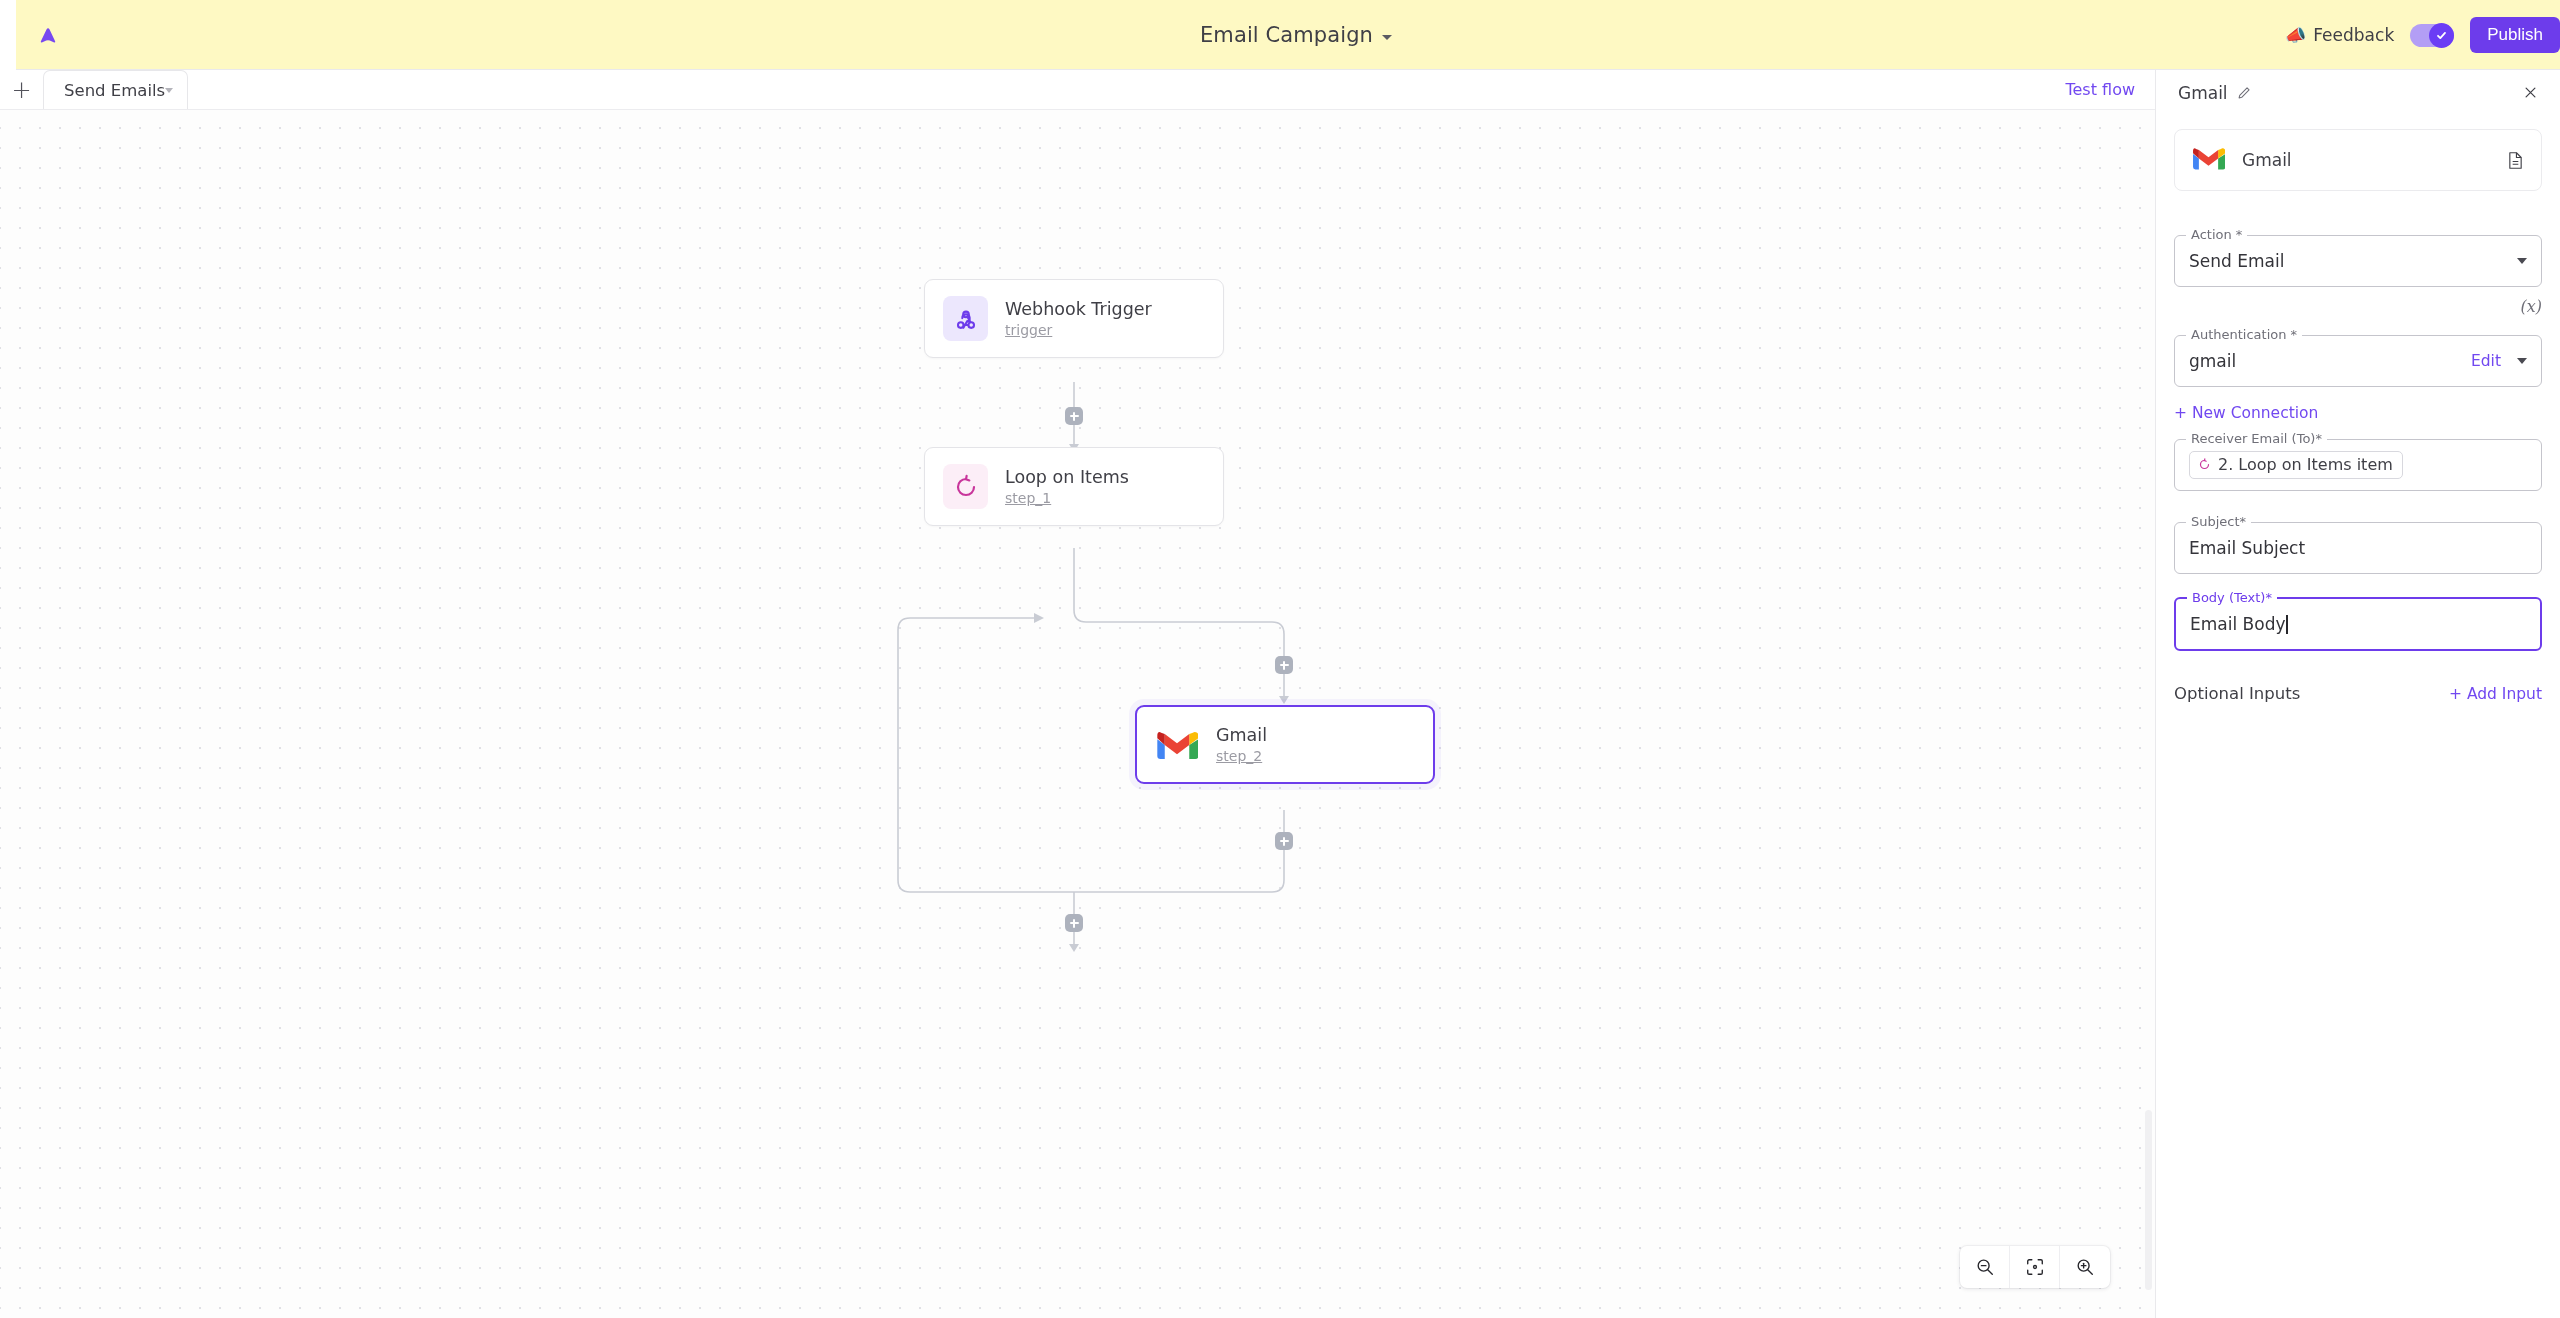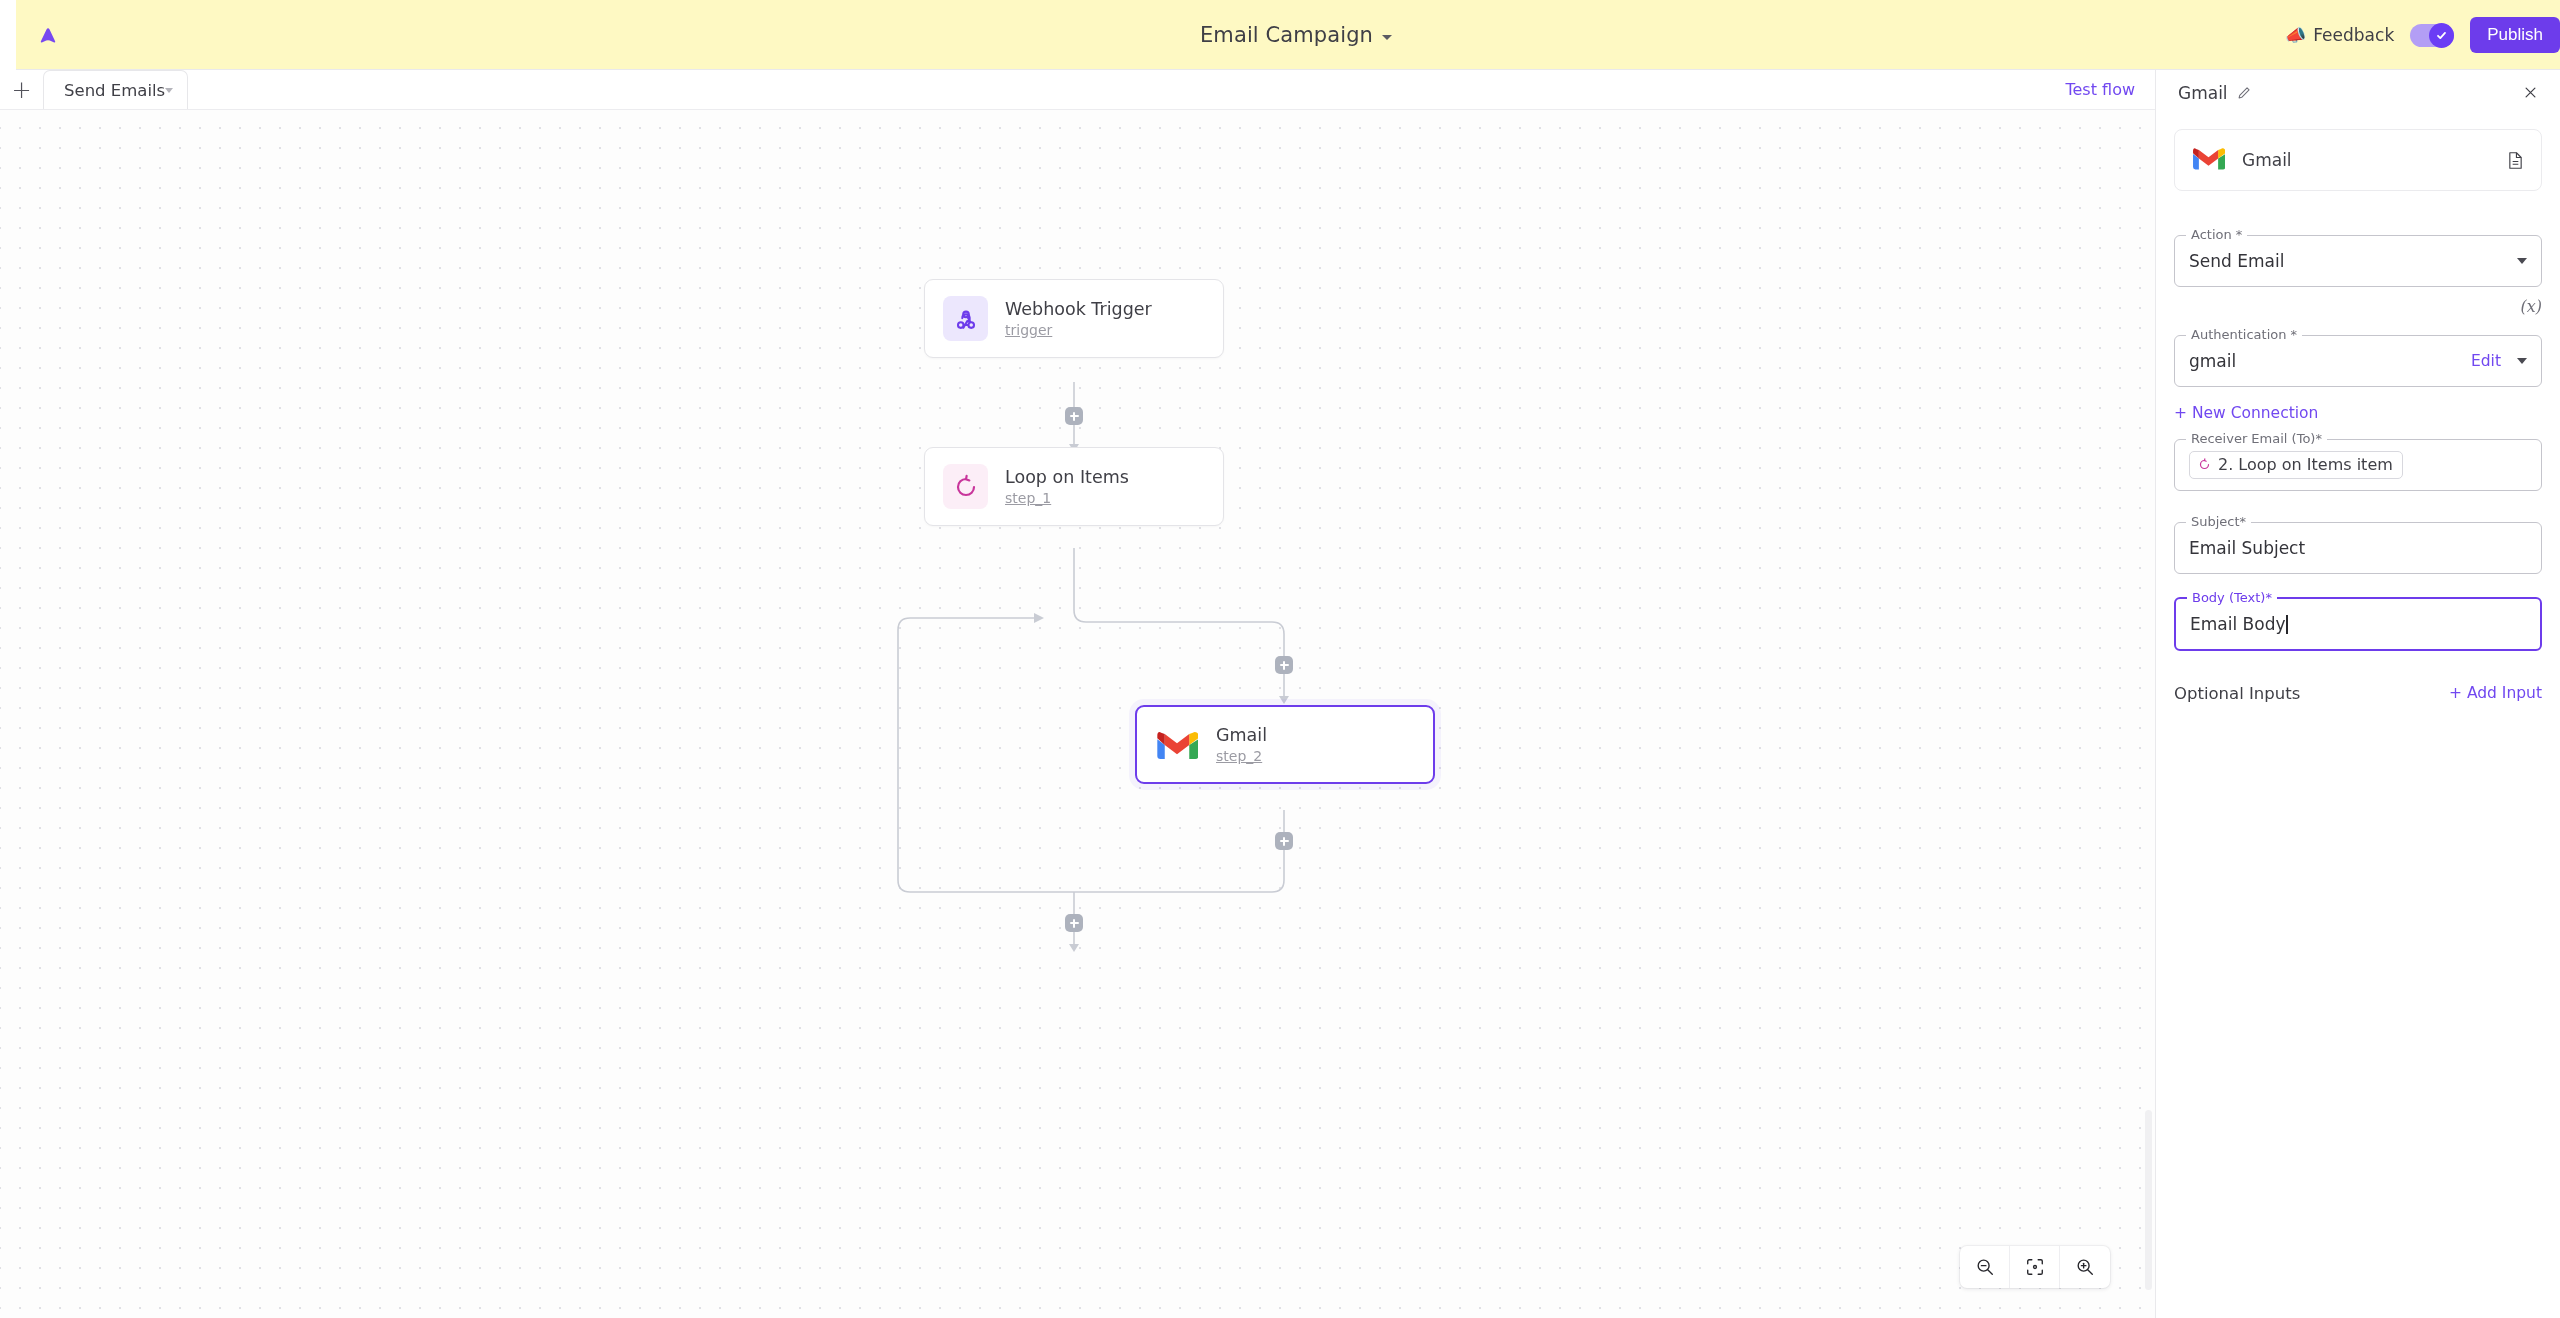--- a/index.html
+++ b/index.html
@@ -236,21 +236,21 @@
     font-size: 15.5px; color: #7148f0; cursor: pointer;
   }
   .chip {
     display: inline-flex; align-items: center; gap: 7px;
     border: 1px solid #d8d8de; border-radius: 5px;
     padding: 3px 9px 4px 8px;
     background: #fff;
     font-size: 16px; color: #3f3f46;
   }
   .optrow {
-    margin: 0 18px; display: flex; align-items: flex-start;
+    margin: 0 18px; display: flex; align-items: flex-end;
     justify-content: space-between;
   }
   .opt-label { font-size: 16.5px; color: #3f3f46; }
 
   .caret-blink {
     display: inline-block; width: 1.5px; height: 19px;
     background: #26262b; vertical-align: -4px; margin-left: 1px;
   }
 </style>
 </head>

